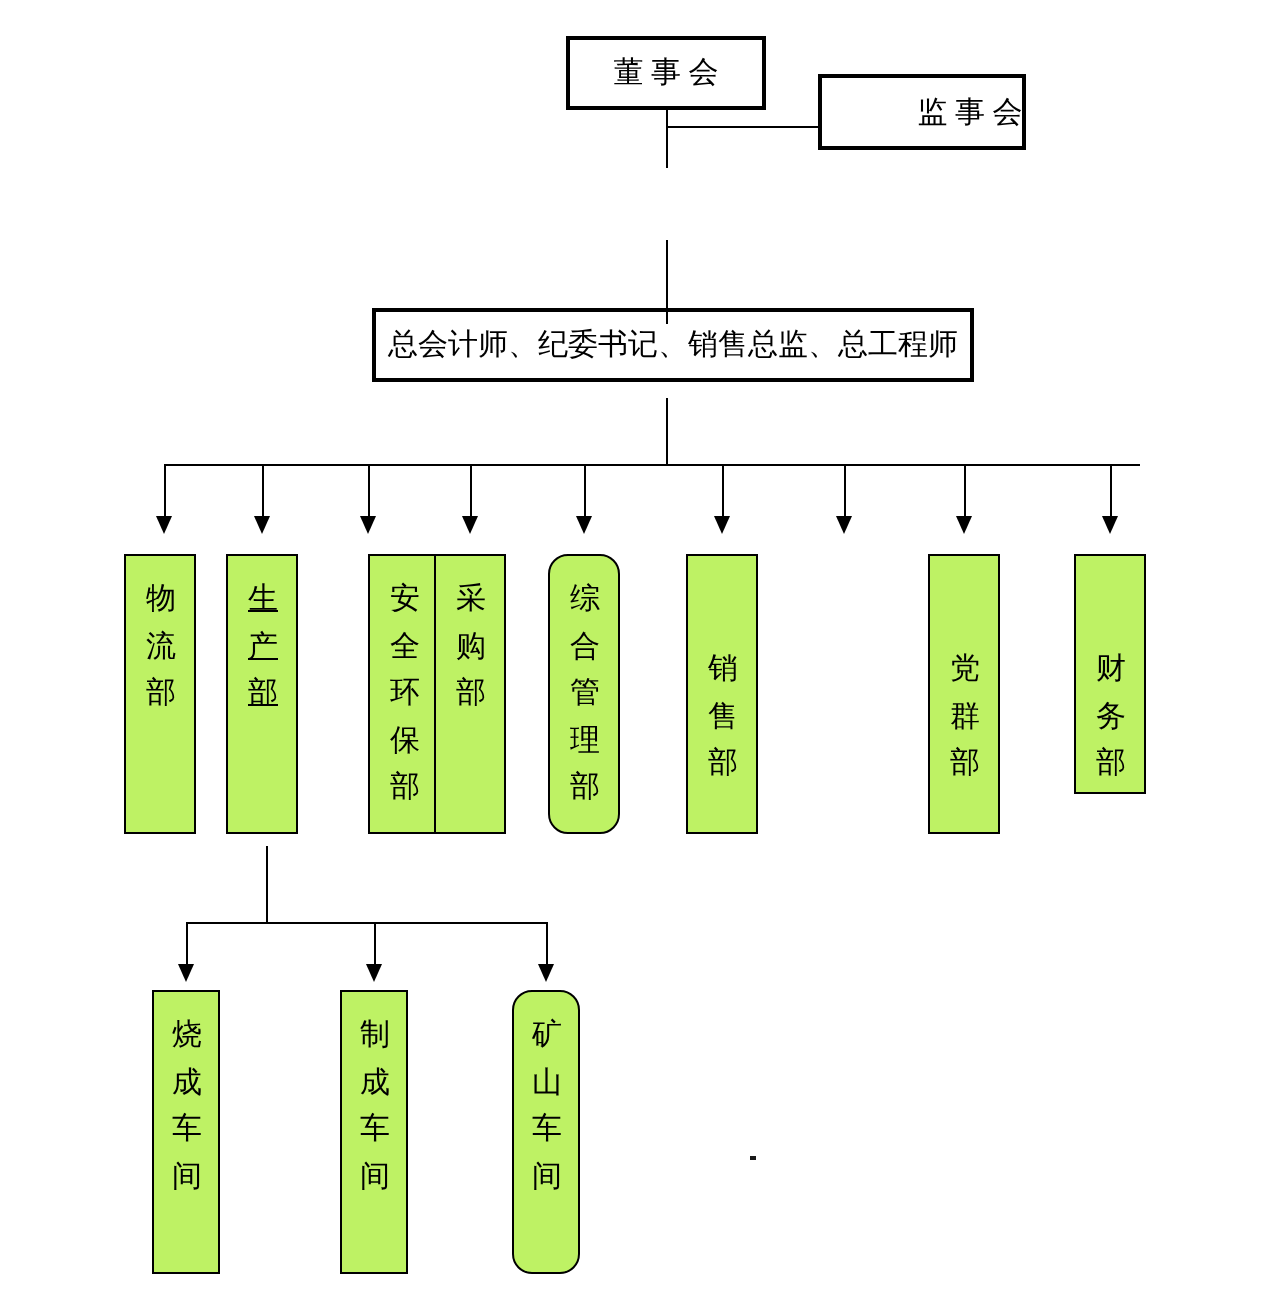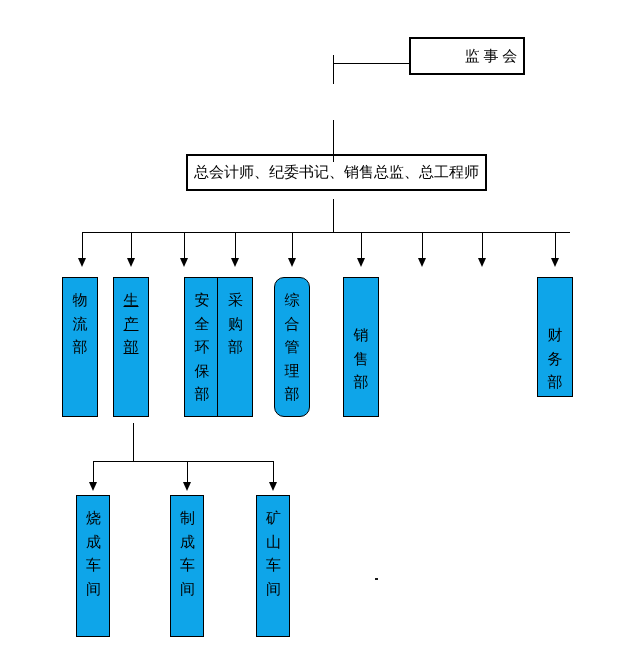--- a/index.html
+++ b/index.html
@@ -21,44 +21,45 @@
     display: flex;
     align-items: center;
     justify-content: center;
     font-size: 15px;
     white-space: nowrap;
   }
   
   .vbox {
     position: absolute;
     border: 1px solid #000000;
-    background: #0ea5e9;
+    background: #bef264;
     font-size: 15px;
     line-height: 23.5px;
-    text-align: center;
+    text-align: right;
     word-break: break-all;
   }
   .v-top { padding: 11px 9px 0 9px; }
   .v-mid { padding: 46px 9px 0 9px; }
   .line { position: absolute; background: #000000; }
   .ahead {
     position: absolute;
     width: 0; height: 0;
     border-left: 4px solid transparent;
     border-right: 4px solid transparent;
     border-top: 9px solid #000000;
   }
   .dot { position: absolute; background: #1a1a1a; }
 </style>
 </head>
 <body>
 
 <div class="canvas">
 
-  <div class="hbox" style="left:409px; top:37px; width:116px; height:38px;padding-left:48px;">监 事 会</div>
+  <div class="hbox" style="left:283px; top:18px; width:100px; height:37px;">董 事 会</div>
+  <div class="hbox" style="left:409px; top:37px; width:104px; height:38px;padding-left:48px;">监 事 会</div>
   <div class="hbox" style="left:186px; top:154px; width:301px; height:37px;">总会计师、纪委书记、销售总监、总工程师</div>
 
   <div class="line" style="left:333px; top:55px; width:1px; height:29px;"></div>
   <div class="line" style="left:333px; top:63px; width:76px; height:1px;"></div>
   <div class="line" style="left:333px; top:120px; width:1px; height:42px;"></div>
   <div class="line" style="left:333px; top:199px; width:1px; height:33px;"></div>
   <div class="line" style="left:82px; top:232px; width:488px; height:1px;"></div>
 
   <div class="line" style="left:82px;  top:232px; width:1px; height:27px;"></div>
   <div class="ahead" style="left:78px;  top:258px;"></div>
@@ -78,31 +79,32 @@
   <div class="ahead" style="left:478px; top:258px;"></div>
   <div class="line" style="left:555px; top:232px; width:1px; height:27px;"></div>
   <div class="ahead" style="left:551px; top:258px;"></div>
 
   <div class="vbox v-top" style="left:62px;  top:277px; width:36px; height:140px;">物流部</div>
   <div class="vbox v-top" style="left:113px; top:277px; width:36px; height:140px;text-decoration:underline;">生产部</div>
   <div class="vbox v-top" style="left:166px; top:277px; width:36px; height:140px;margin-left:18px;">安全环保部</div>
   <div class="vbox v-top" style="left:217px; top:277px; width:36px; height:140px;padding-left:10px;">采购部</div>
   <div class="vbox v-top" style="left:274px; top:277px; width:36px; height:140px;border-radius:10px;">综合管理部</div>
   <div class="vbox v-mid" style="left:343px; top:277px; width:36px; height:140px;">销售部</div>
+  <div class="vbox v-mid" style="left:464px; top:277px; width:36px; height:140px;">党群部</div>
   <div class="vbox v-mid" style="left:537px; top:277px; width:36px; height:120px;">财务部</div>
 
   <div class="line" style="left:133px; top:423px; width:1px; height:39px;"></div>
   <div class="line" style="left:93px; top:461px; width:181px; height:1px;"></div>
 
   <div class="line" style="left:93px;  top:461px; width:1px; height:22px;"></div>
   <div class="ahead" style="left:89px;  top:482px;"></div>
   <div class="line" style="left:187px; top:461px; width:1px; height:22px;"></div>
   <div class="ahead" style="left:183px; top:482px;"></div>
   <div class="line" style="left:273px; top:461px; width:1px; height:22px;"></div>
   <div class="ahead" style="left:269px; top:482px;"></div>
 
   <div class="vbox v-top" style="left:76px;  top:495px; width:34px; height:142px;">烧成车间</div>
   <div class="vbox v-top" style="left:170px; top:495px; width:34px; height:142px;">制成车间</div>
-  <div class="vbox v-top" style="left:256px; top:495px; width:34px; height:142px;">矿山车间</div>
+  <div class="vbox v-top" style="left:256px; top:495px; width:34px; height:142px;border-radius:10px;">矿山车间</div>
 
   <div class="dot" style="left:375px; top:578px; width:3px; height:2px;"></div>
 
 </div>
 
 </body></html>

